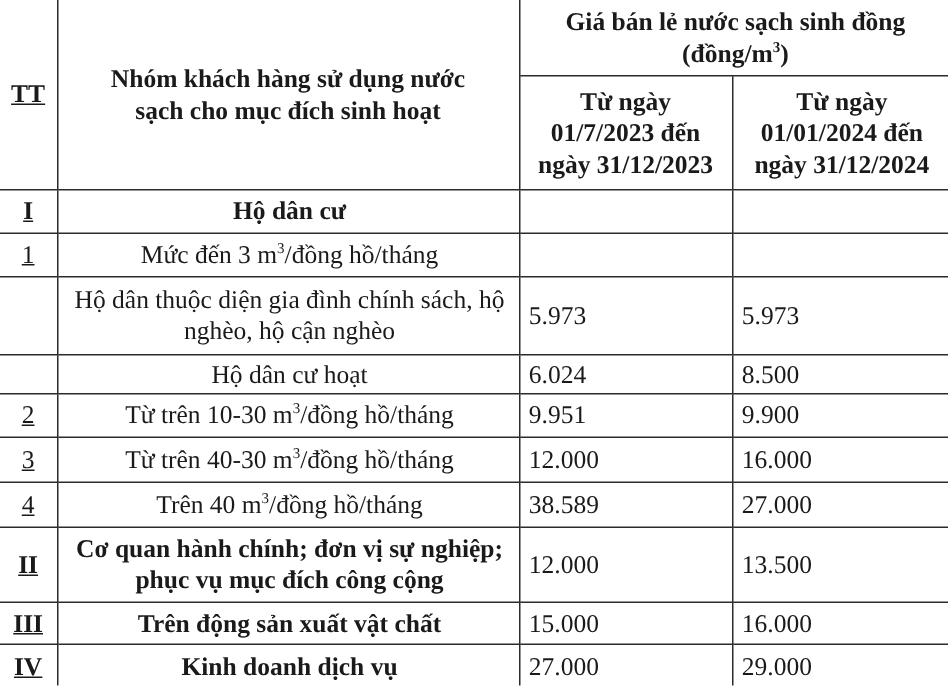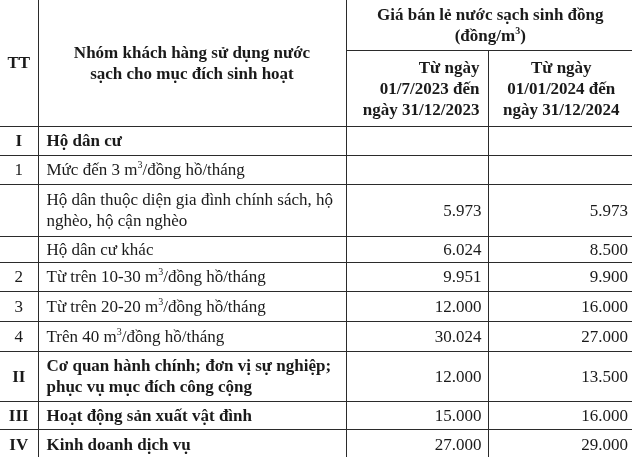--- a/index.html
+++ b/index.html
@@ -15,30 +15,30 @@
   }
   td, th {
     border: 1.5px solid #2b2b2b;
     padding: 0 6px;
     vertical-align: middle;
     line-height: 21px;
   }
   th { font-weight: bold; text-align: center; }
   .tt { text-align: center; }
   .bold { font-weight: bold; }
-  .num { text-align: right; }
-  .name { text-align: left; padding-left: 8px; }
+  .num { text-align: left; }
+  .name { text-align: center; padding-left: 8px; }
   tr.r-head1 { height: 50px; }
   tr.r-head2 { height: 76px; }
   tr.r1 { height: 29px; }
   tr.r2 { height: 52px; }
   tr.r3 { height: 50px; }
   sup { font-size: 10px; line-height: 0; vertical-align: super; }
   .hdr-top { border-top: none; }
-  .hdr-left { border-left: none; }
+  .hdr-left { border-left: none; text-decoration: underline; }
   .hdr-right { border-right: none; }
   .bot { border-bottom: none; }
 </style>
 </head>
 <body>
 
 <table>
   <colgroup>
     <col style="width:38px">
     <col style="width:308px">
@@ -50,21 +50,21 @@
     <th rowspan="2" class="hdr-top hdr-left">TT</th>
     <th rowspan="2" class="hdr-top" style="padding:0 30px;">
       <span>Nhóm khách hàng sử dụng nước sạch cho mục đích sinh hoạt</span>
     </th>
     <th colspan="2" class="hdr-top hdr-right">
       <span>Giá bán lẻ nước sạch sinh đồng</span><br>
       <span><span>(đồng/m</span><sup>3</sup><span>)</span></span>
     </th>
   </tr>
   <tr class="r-head2">
-    <th style="padding:0 8px;text-align:right;">Từ ngày 01/7/2023 đến ngày 31/12/2023</th>
+    <th style="padding:0 8px;">Từ ngày 01/7/2023 đến ngày 31/12/2023</th>
     <th class="hdr-right" style="padding:0 8px;">Từ ngày 01/01/2024 đến ngày 31/12/2024</th>
   </tr>
 
   <tr class="r1">
     <td class="tt bold hdr-left">I</td>
     <td class="name bold">Hộ dân cư</td>
     <td class="num"></td>
     <td class="num hdr-right"></td>
   </tr>
   <tr class="r1">
@@ -74,51 +74,51 @@
     <td class="num hdr-right"></td>
   </tr>
   <tr class="r2">
     <td class="tt hdr-left"></td>
     <td class="name">Hộ dân thuộc diện gia đình chính sách, hộ nghèo, hộ cận nghèo</td>
     <td class="num">5.973</td>
     <td class="num hdr-right">5.973</td>
   </tr>
   <tr class="r1" style="height:26px;">
     <td class="tt hdr-left"></td>
-    <td class="name">Hộ dân cư khác</td>
+    <td class="name">Hộ dân cư hoạt</td>
     <td class="num">6.024</td>
     <td class="num hdr-right">8.500</td>
   </tr>
   <tr class="r1">
     <td class="tt hdr-left">2</td>
     <td class="name"><span>Từ trên 10-30 m</span><sup>3</sup><span>/đồng hồ/tháng</span></td>
     <td class="num">9.951</td>
     <td class="num hdr-right">9.900</td>
   </tr>
   <tr class="r1" style="height:30px;">
     <td class="tt hdr-left">3</td>
-    <td class="name"><span>Từ trên 20-20 m</span><sup>3</sup><span>/đồng hồ/tháng</span></td>
+    <td class="name"><span>Từ trên 40-30 m</span><sup>3</sup><span>/đồng hồ/tháng</span></td>
     <td class="num">12.000</td>
     <td class="num hdr-right">16.000</td>
   </tr>
   <tr class="r1" style="height:30px;">
     <td class="tt hdr-left">4</td>
     <td class="name"><span>Trên 40 m</span><sup>3</sup><span>/đồng hồ/tháng</span></td>
-    <td class="num">30.024</td>
+    <td class="num">38.589</td>
     <td class="num hdr-right">27.000</td>
   </tr>
   <tr class="r3">
     <td class="tt bold hdr-left">II</td>
     <td class="name bold">Cơ quan hành chính; đơn vị sự nghiệp; phục vụ mục đích công cộng</td>
     <td class="num">12.000</td>
     <td class="num hdr-right">13.500</td>
   </tr>
   <tr class="r1" style="height:28px;">
     <td class="tt bold hdr-left">III</td>
-    <td class="name bold">Hoạt động sản xuất vật đình</td>
+    <td class="name bold">Trên động sản xuất vật chất</td>
     <td class="num">15.000</td>
     <td class="num hdr-right">16.000</td>
   </tr>
   <tr class="r1" style="height:30px;">
     <td class="tt bold hdr-left bot">IV</td>
     <td class="name bold bot">Kinh doanh dịch vụ</td>
     <td class="num bot">27.000</td>
     <td class="num hdr-right bot">29.000</td>
   </tr>
 </tbody>

